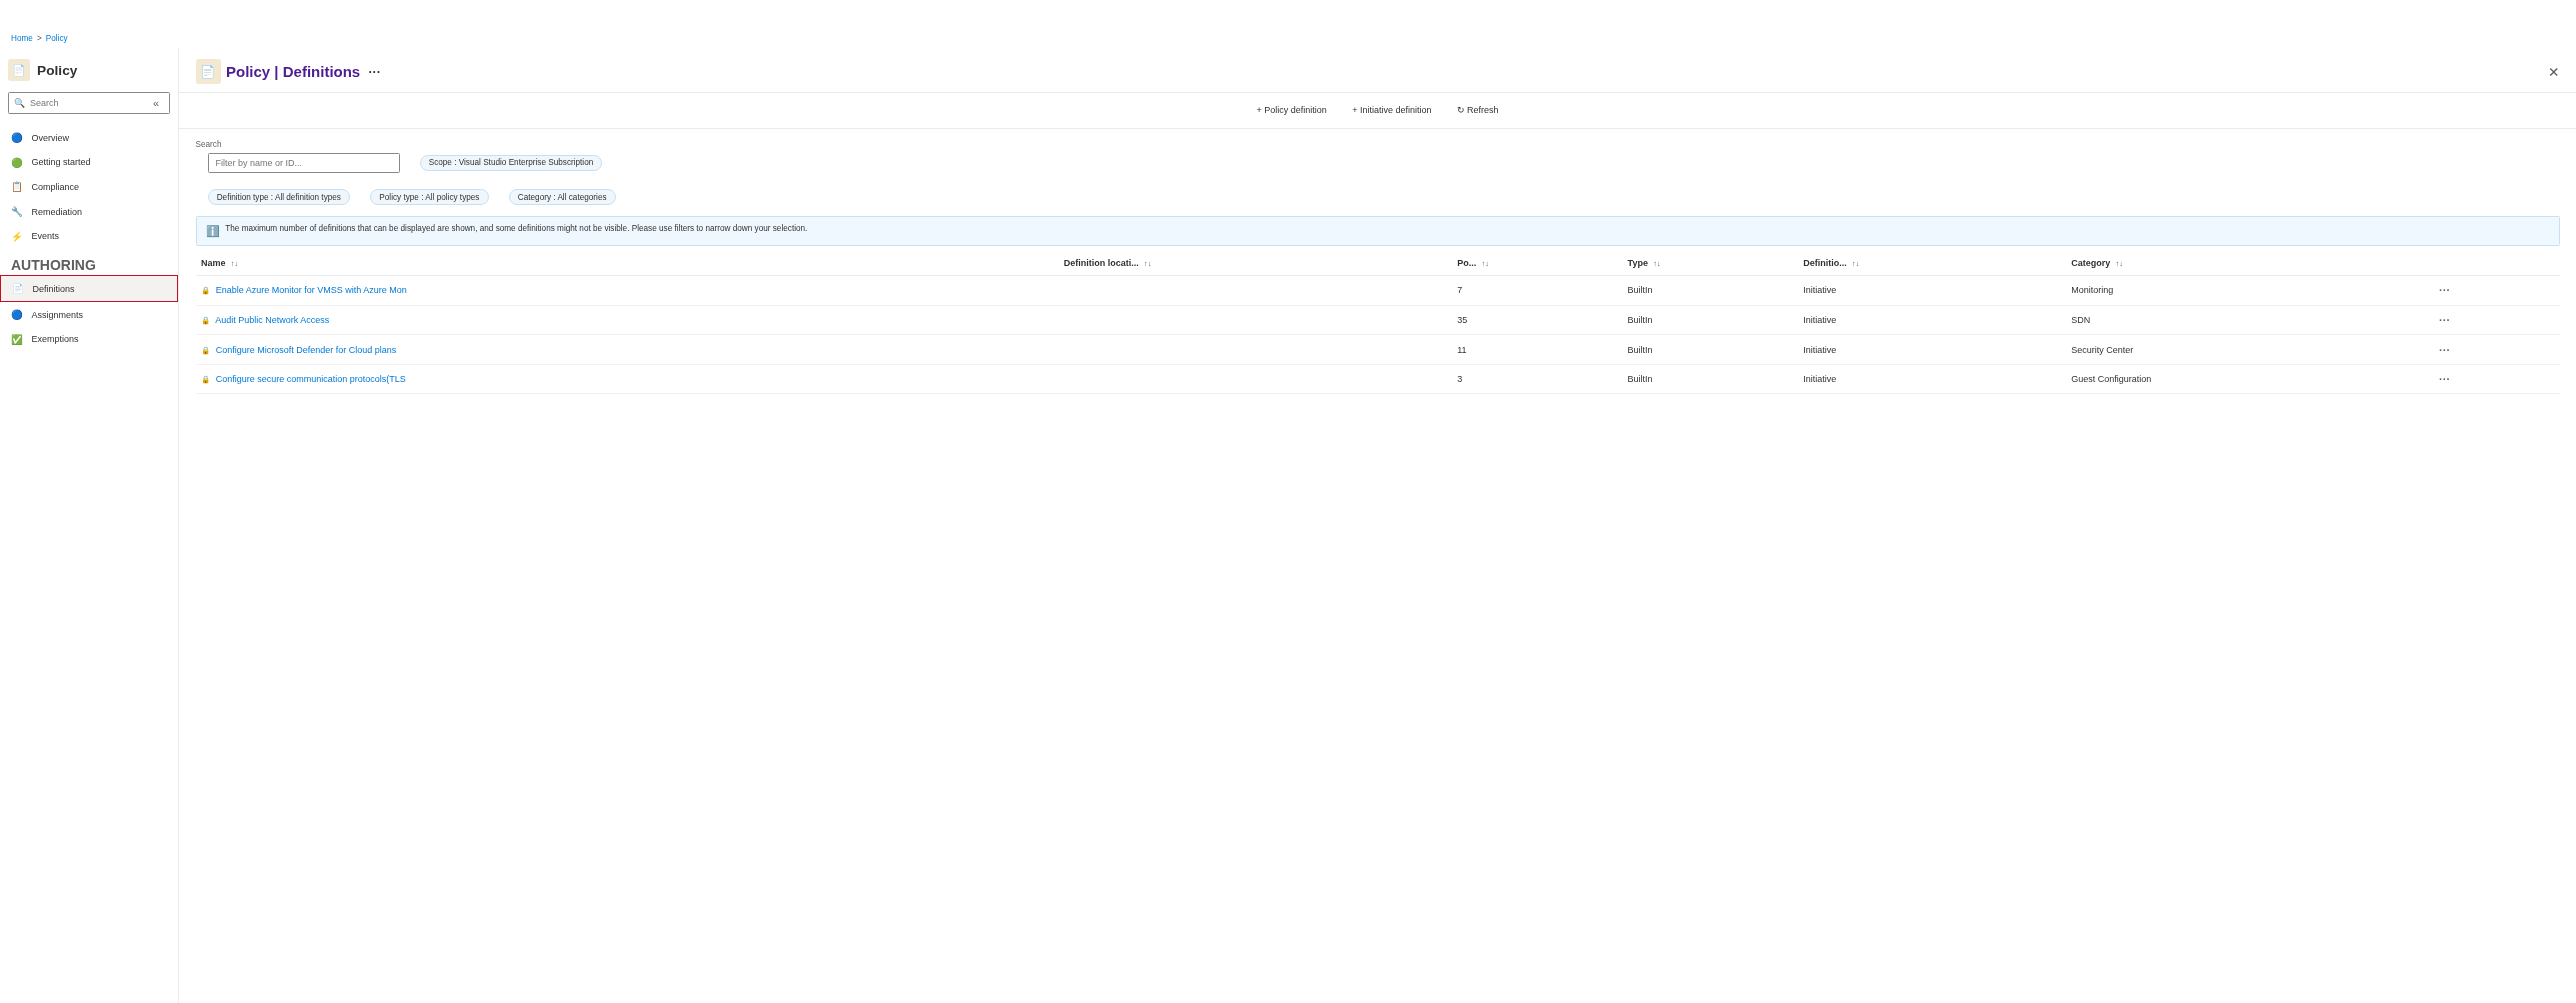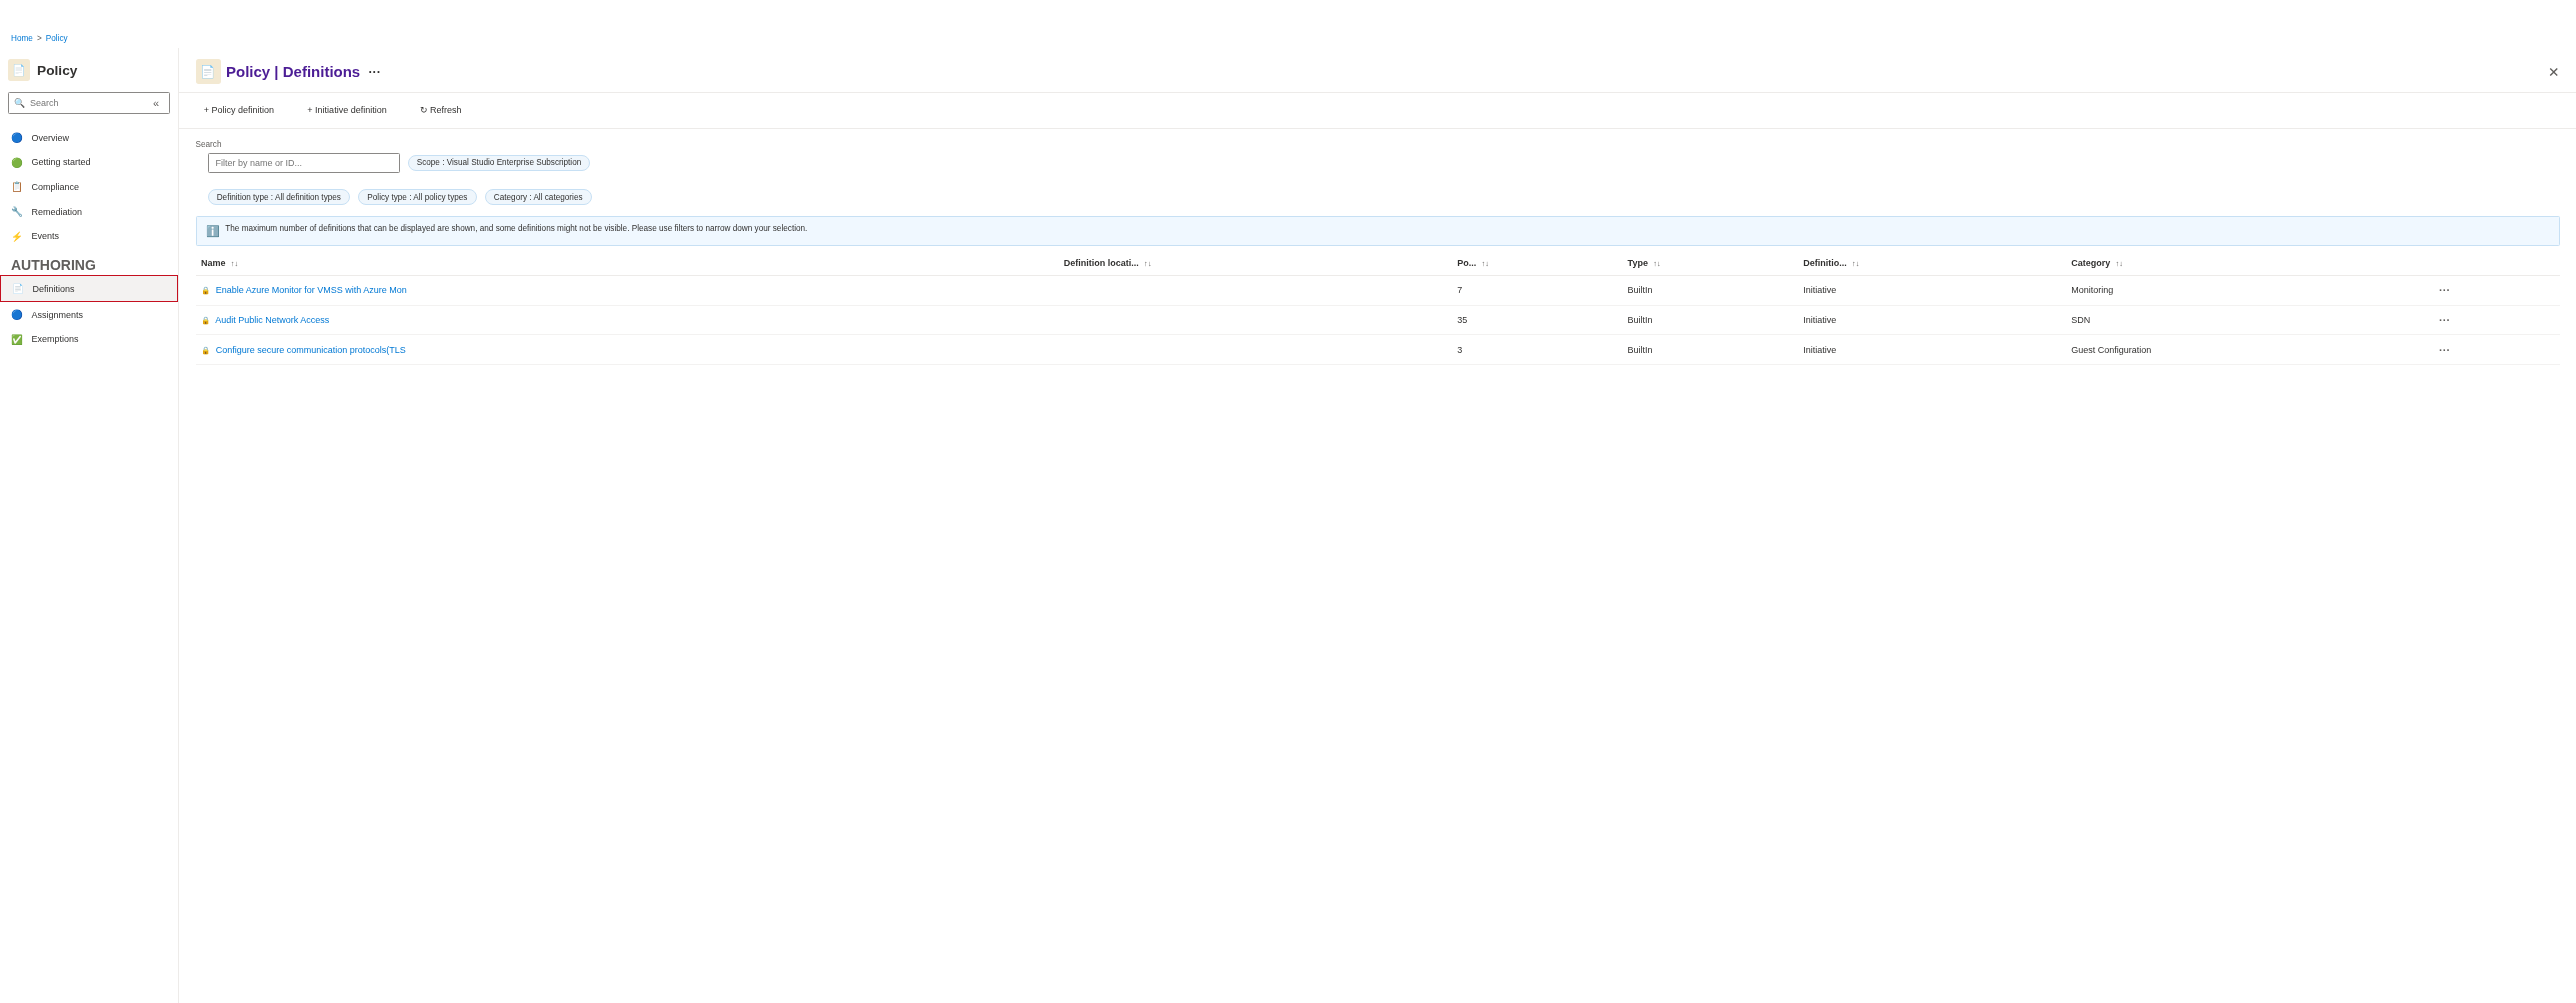--- a/index.html
+++ b/index.html
@@ -39,27 +39,27 @@
     .content-area { flex: 1; overflow-y: auto; padding: 0; }
 
     
     .page-header { display: flex; align-items: center; padding: 11px 16.5px 8.2px; border-bottom: 0.7px solid #edebe9; gap: 5.5px; }
     .page-header-icon { width: 25px; height: 25px; background: #f3e9d2; border-radius: 2.7px; display: flex; align-items: center; justify-content: center; font-size: 12.4px; color: #b8860b; }
     .page-header-title { font-size: 15px; font-weight: 600; color: #4c1d95; }
     .page-header-more { color: #323130; cursor: pointer; font-size: 12.4px; font-weight: 700; margin-left: 2.7px; }
     .page-header-close { margin-left: auto; cursor: pointer; font-size: 13.7px; color: #605e5c; }
 
     
-    .toolbar { display: flex; align-items: center; padding: 8.2px 16.5px; gap: 17px; border-bottom: 0.7px solid #edebe9; }
+    .toolbar { display: flex; align-items: center; padding: 8.2px 16.5px; gap: 9px; border-bottom: 0.7px solid #edebe9; justify-content: center; }
     .toolbar-btn { display: flex; align-items: center; gap: 4.1px; padding: 4.1px 8.2px; background: transparent; border: none; cursor: pointer; color: #323130; font-size: 9px; }
 
     
     .filters-area { padding: 11px 16.5px 5.5px; }
     .filter-label { font-size: 8.2px; color: #605e5c; margin-bottom: 4.1px; }
-    .filter-row { display: flex; align-items: center; gap: 8px; flex-wrap: wrap; padding-left: 12px; }
+    .filter-row { display: flex; align-items: center; gap: 20px; flex-wrap: wrap; padding-left: 12px; }
     .filter-input { border: 0.7px solid #8a8886; border-radius: 1.4px; padding: 4.1px 6.9px; font-size: 9px; width: 192px; color: #605e5c; outline: none; }
     .filter-tag { background: #eff6fc; border: 0.7px solid #c7e0f4; border-radius: 8px; padding: 2.7px 8.2px; font-size: 8.2px; color: #323130; cursor: pointer; white-space: nowrap; }
 
     
     .info-bar { margin: 5.5px 16.5px; background: #f0f8ff; border: 0.7px solid #c7e0f4; border-radius: 1.4px; padding: 6.9px 9.6px; display: flex; align-items: flex-start; gap: 5.5px; font-size: 8.2px; color: #323130; }
     .info-icon { color: #0078d4; font-size: 11px; margin-top: 0.7px; }
 
     
     .table-container { padding: 0 16.5px; }
     table { width: 100%; border-collapse: collapse; font-size: 9px; }
@@ -235,20 +235,34 @@
     <td>BuiltIn</td>
     <td>Initiative</td>
     <td>SDN</td>
     <td>
       <button class="more-btn">···</button>
     </td>
   </tr>
               <tr>
     <td>
       <span class="lock-icon">🔒</span>
+      <a class="link-text">Configure Microsoft Defender for Cloud plans</a>
+    </td>
+    <td></td>
+    <td>11</td>
+    <td>BuiltIn</td>
+    <td>Initiative</td>
+    <td>Security Center</td>
+    <td>
+      <button class="more-btn">···</button>
+    </td>
+  </tr>
+              <tr>
+    <td>
+      <span class="lock-icon">🔒</span>
       <a class="link-text">Configure secure communication protocols(TLS</a>
     </td>
     <td></td>
     <td>3</td>
     <td>BuiltIn</td>
     <td>Initiative</td>
     <td>Guest Configuration</td>
     <td>
       <button class="more-btn">···</button>
     </td>

